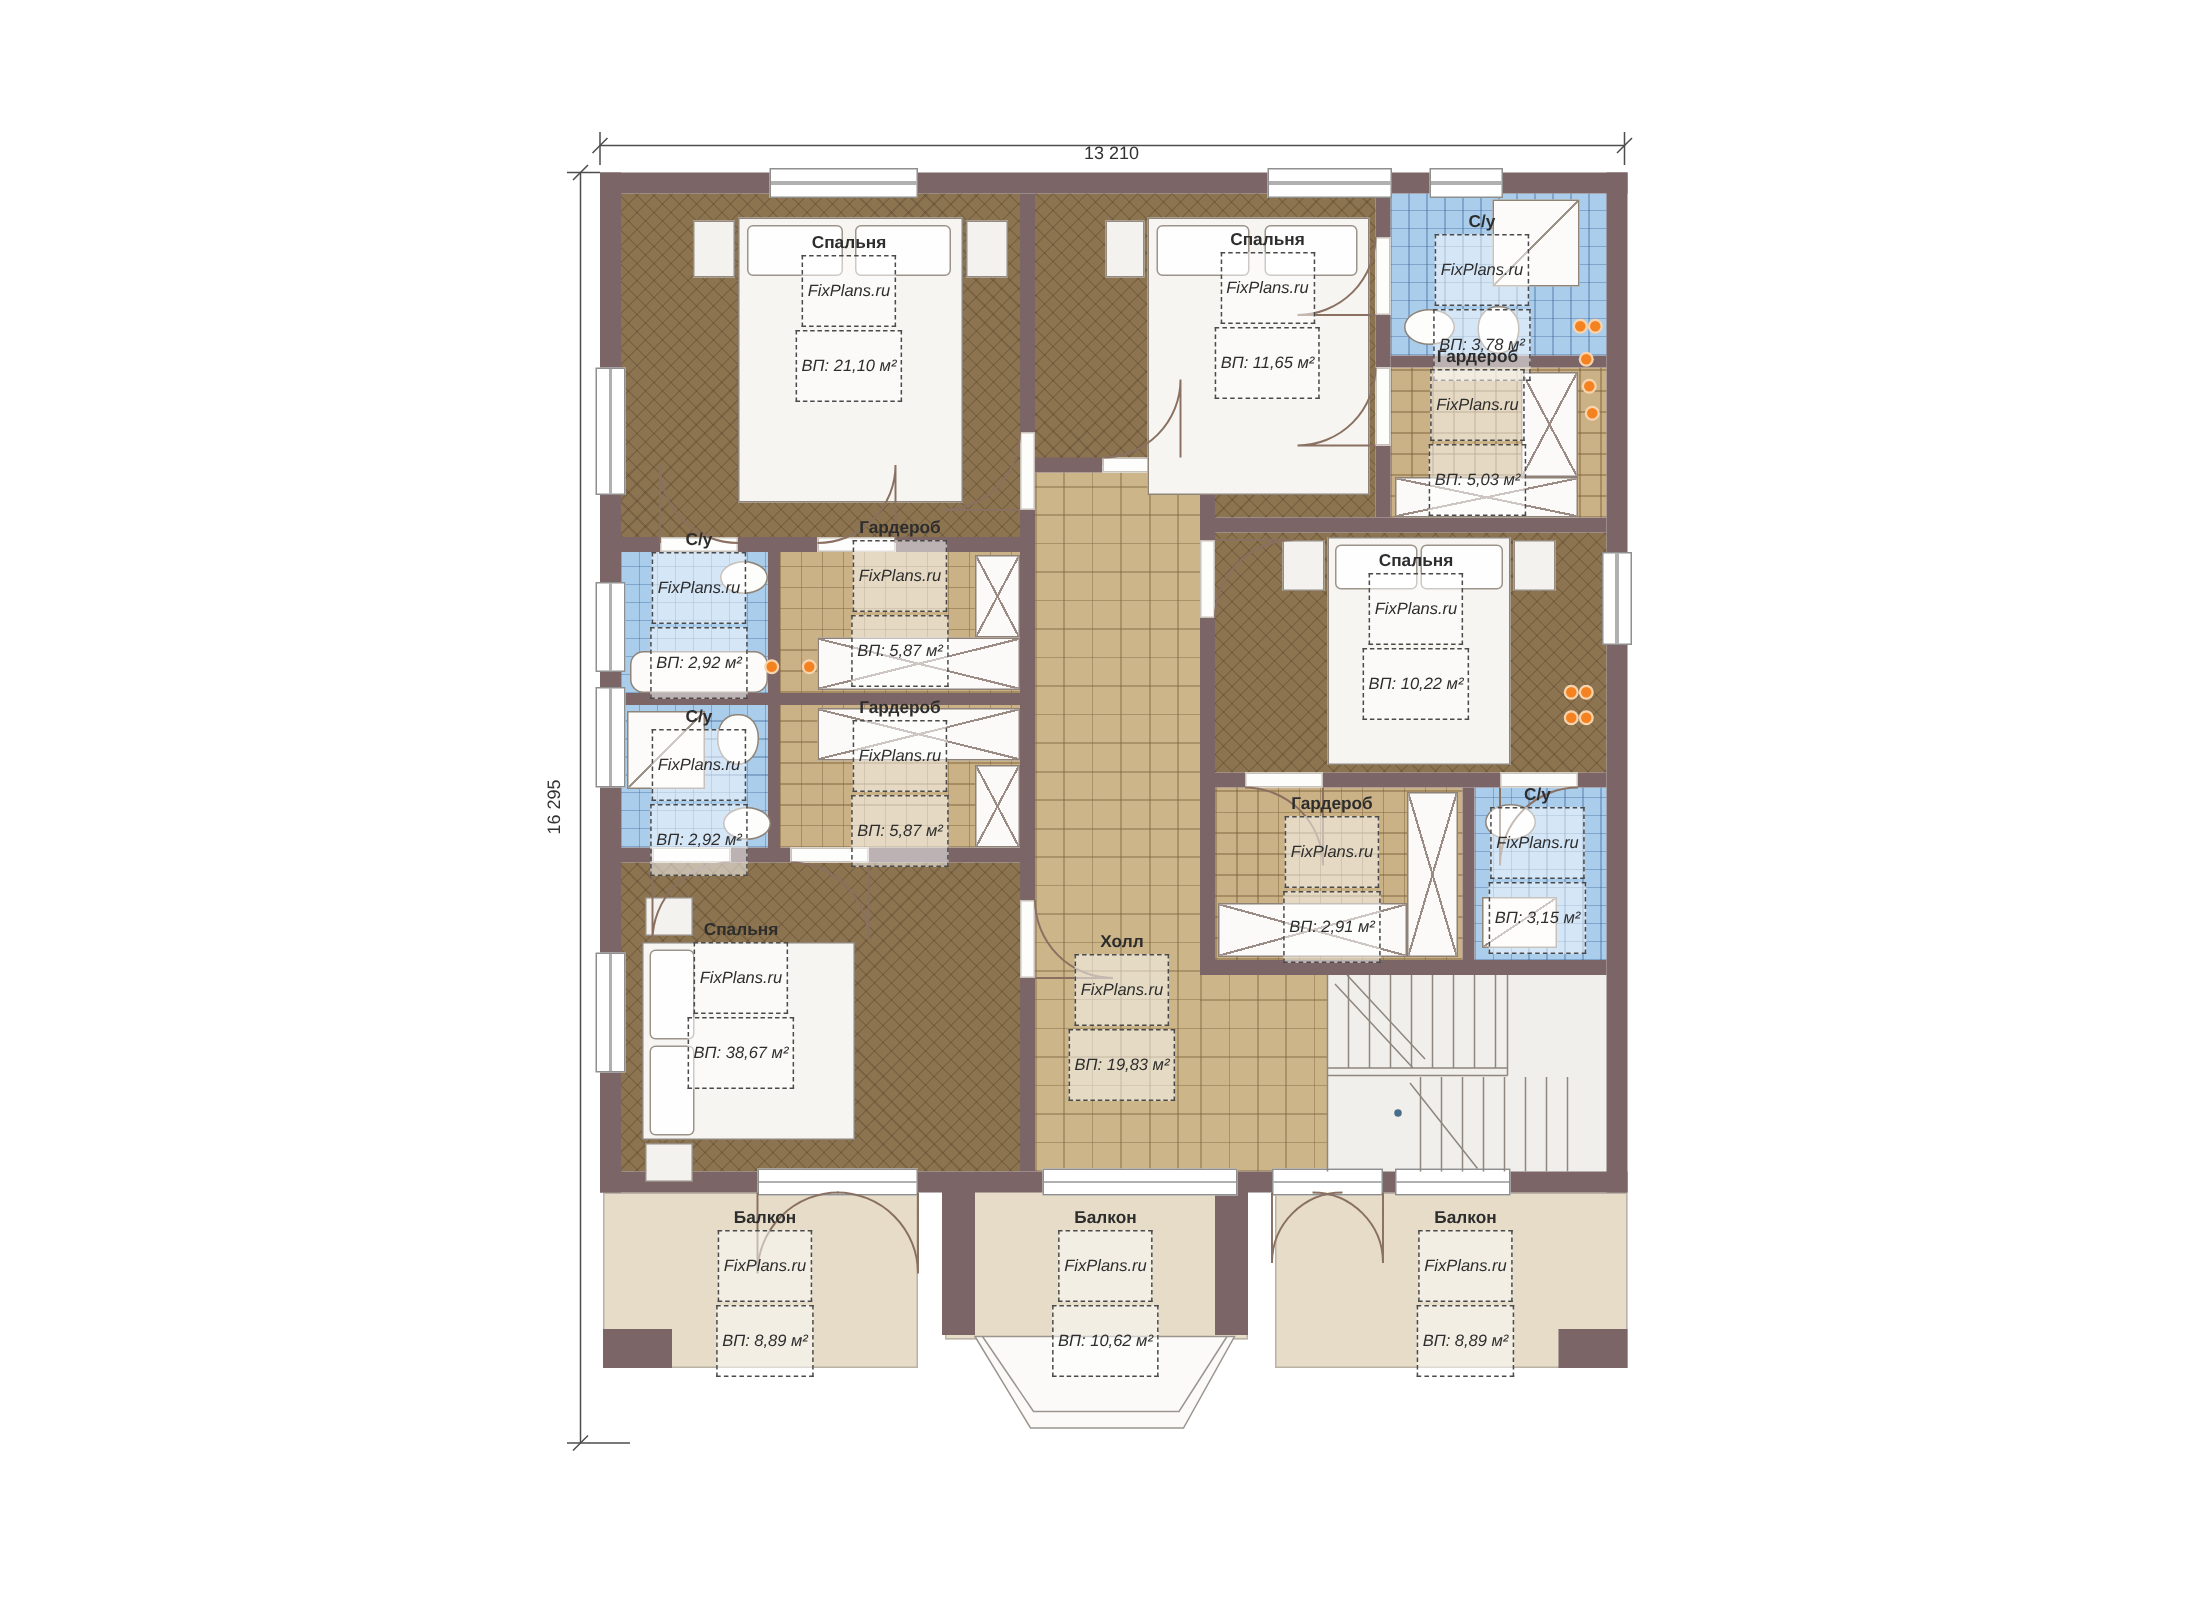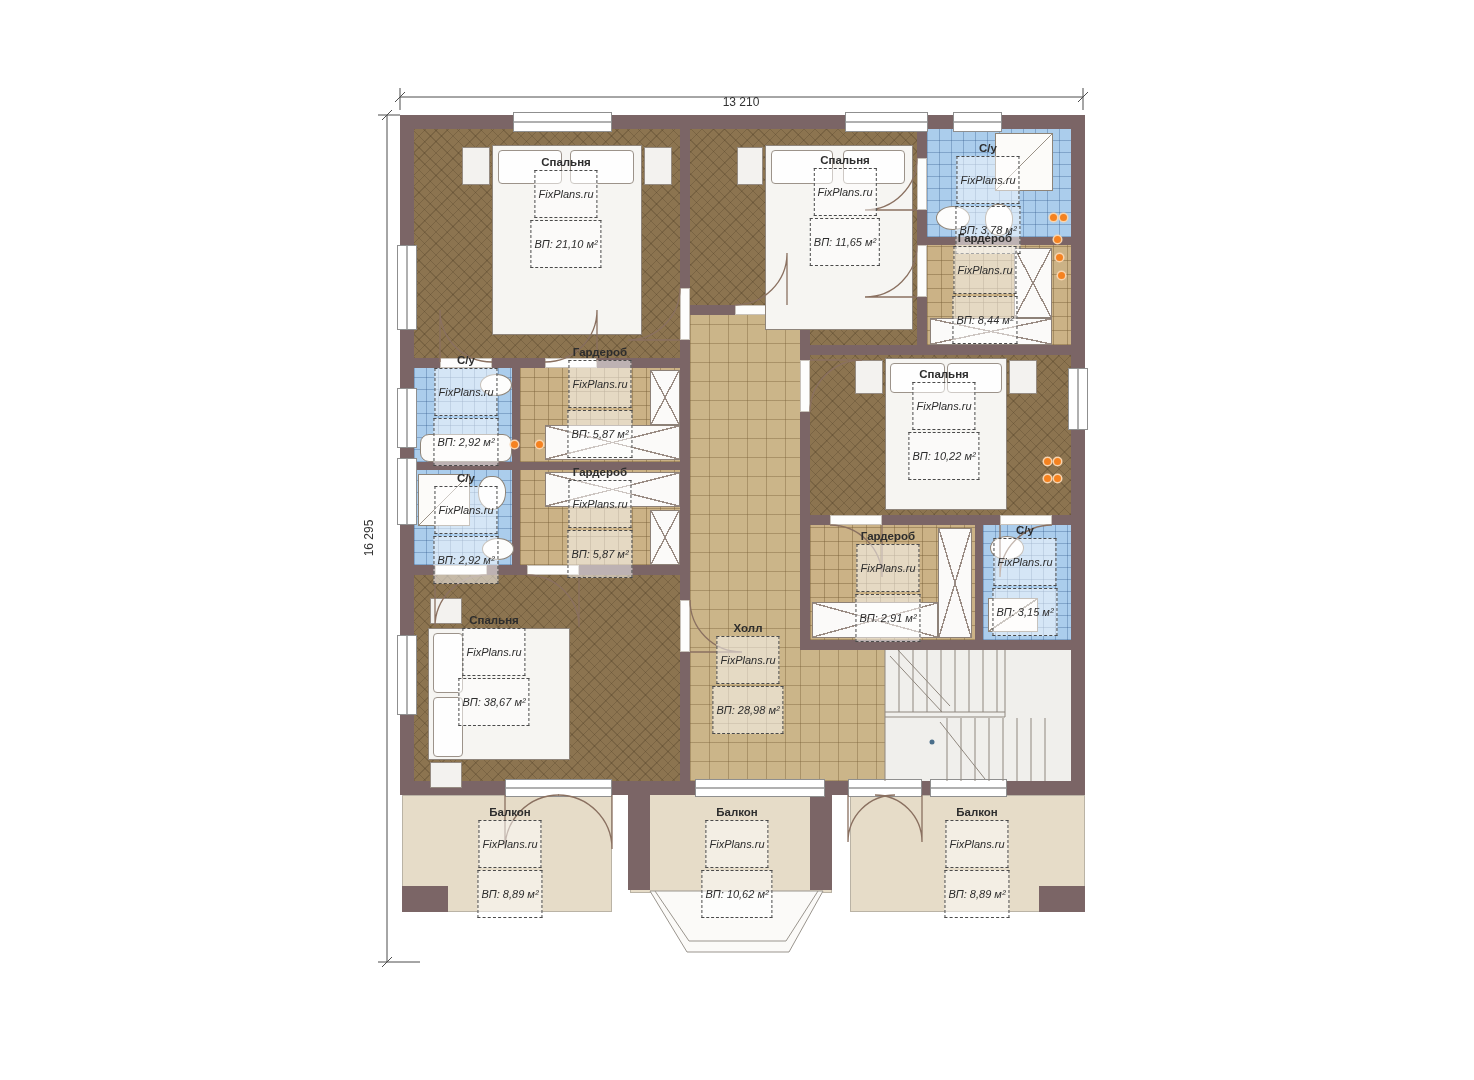--- a/index.html
+++ b/index.html
@@ -237,21 +237,21 @@
     <div class="rbox">ВП: 11,65 м²</div>
   </div>
   <div class="rlabel" style="left:988px;top:198px">
     <div class="rname">С/у</div>
     <div class="rbox">FixPlans.ru</div>
     <div class="rbox">ВП: 3,78 м²</div>
   </div>
   <div class="rlabel" style="left:985px;top:288px">
     <div class="rname">Гардероб</div>
     <div class="rbox">FixPlans.ru</div>
-    <div class="rbox">ВП: 8,44 м²</div>
+    <div class="rbox">ВП: 5,03 м²</div>
   </div>
   <div class="rlabel" style="left:466px;top:410px">
     <div class="rname">С/у</div>
     <div class="rbox">FixPlans.ru</div>
     <div class="rbox">ВП: 2,92 м²</div>
   </div>
   <div class="rlabel" style="left:600px;top:402px">
     <div class="rname">Гардероб</div>
     <div class="rbox">FixPlans.ru</div>
     <div class="rbox">ВП: 5,87 м²</div>
@@ -282,21 +282,21 @@
     <div class="rbox">ВП: 3,15 м²</div>
   </div>
   <div class="rlabel" style="left:494px;top:670px">
     <div class="rname">Спальня</div>
     <div class="rbox">FixPlans.ru</div>
     <div class="rbox">ВП: 38,67 м²</div>
   </div>
   <div class="rlabel" style="left:748px;top:678px">
     <div class="rname">Холл</div>
     <div class="rbox">FixPlans.ru</div>
-    <div class="rbox">ВП: 28,98 м²</div>
+    <div class="rbox">ВП: 19,83 м²</div>
   </div>
   <div class="rlabel" style="left:510px;top:862px">
     <div class="rname">Балкон</div>
     <div class="rbox">FixPlans.ru</div>
     <div class="rbox">ВП: 8,89 м²</div>
   </div>
   <div class="rlabel" style="left:737px;top:862px">
     <div class="rname">Балкон</div>
     <div class="rbox">FixPlans.ru</div>
     <div class="rbox">ВП: 10,62 м²</div>

